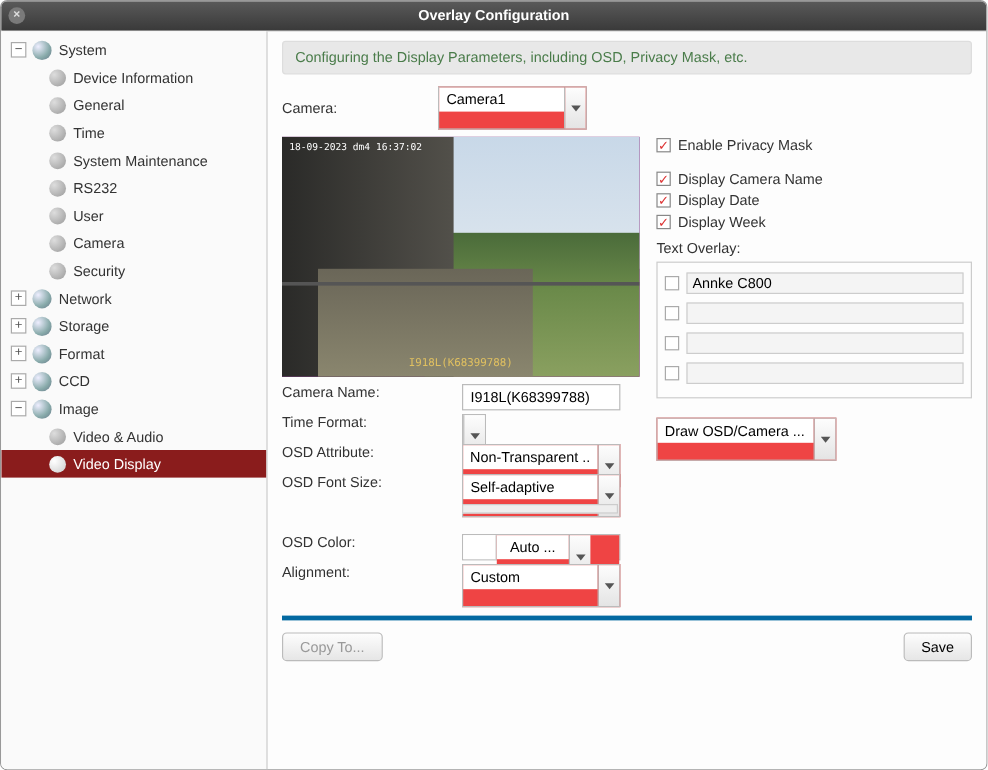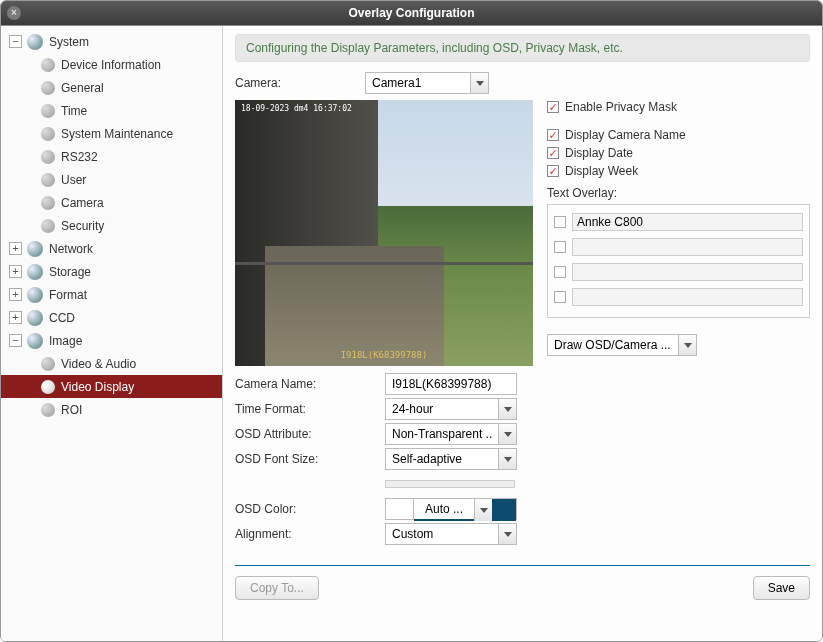--- a/index.html
+++ b/index.html
@@ -16,46 +16,46 @@
   .tree-item.selected { background:#8a1c1c; color:#fff; }
   .expander { width:13px; height:13px; border:1px solid #aaa; background:#fff; display:inline-flex; align-items:center; justify-content:center; font-size:11px; color:#555; margin-right:5px; line-height:1; }
   .globe { width:16px; height:16px; border-radius:8px; background:radial-gradient(circle at 30% 30%, #eef, #8aa 60%, #678); margin-right:6px; flex-shrink:0; }
   .gear { width:14px; height:14px; border-radius:7px; background:radial-gradient(circle at 30% 30%, #ddd, #999); margin-right:6px; flex-shrink:0; }
   .tree-item.selected .gear { background:radial-gradient(circle at 30% 30%, #fff, #ccc); }
   .content { flex:1; padding:8px 12px; overflow:auto; position:relative; }
   .banner { background:#e8e8e8; border:1px solid #ddd; border-radius:3px; padding:6px 10px; color:#4a7c4a; font-weight:normal; margin-bottom:10px; font-size:12px; }
   .row { display:flex; align-items:center; margin-bottom:6px; }
   .label { width:130px; color:#333; }
   .layout2 { display:flex; gap:14px; margin-top:6px; margin-bottom:4px;}
-  .preview { width:298px; height:266px; background:#701a75; position:relative; overflow:hidden; }
+  .preview { width:298px; height:200px; background:#701a75; position:relative; overflow:hidden; }
   .preview .sky { position:absolute; right:0; top:0; width:60%; height:55%; background:linear-gradient(#c8d8e8,#dde6ee); }
   .preview .trees { position:absolute; right:0; bottom:0; width:60%; height:60%; background:linear-gradient(#4a6b3a,#6b8a4a 40%, #8aa060); }
   .preview .building { position:absolute; left:0; top:0; width:48%; height:100%; background:linear-gradient(90deg,#2a2a28,#52504a); }
   .preview .balcony { position:absolute; left:10%; bottom:0; width:60%; height:45%; background:linear-gradient(#6a6658,#8a866e); }
   .preview .rail { position:absolute; left:0; bottom:38%; width:100%; height:3px; background:#555; }
   .preview .ts { position:absolute; top:4px; left:6px; font-size:8px; color:#fff; font-family:monospace; }
   .preview .camname { position:absolute; bottom:6px; left:50%; transform:translateX(-50%); font-size:9px; color:#e0c060; font-family:monospace; }
   .rightcol { flex:1; }
   .check { display:flex; align-items:center; margin-bottom:4px; color:#333; }
   .check .box { width:12px; height:12px; border:1px solid #888; margin-right:6px; display:flex; align-items:center; justify-content:center; font-size:11px; color:#d33; background:#fff; }
   .overlay-group { border:1px solid #ccc; margin-top:4px; padding:6px; }
   .overlay-row { display:flex; align-items:center; height:22px; margin-bottom:3px; }
   .overlay-row .box { width:12px; height:12px; border:1px solid #aaa; margin-right:6px; background:#fff; }
   .overlay-row input { flex:1; height:18px; border:1px solid #ccc; background:#f4f4f4; padding:0 4px; font-size:12px; }
-  .dd { display:inline-flex; border:1px solid #bbb; height:22px; background:#0c4a6e; }
+  .dd { display:inline-flex; border:1px solid #bbb; height:36px; background:#ef4444; }
   .dd input { border:none; padding:0 6px; font-size:12px; height:20px; background:#fff; }
   .dd .arrow { width:18px; border-left:1px solid #bbb; display:flex; align-items:center; justify-content:center; background:linear-gradient(#fdfdfd,#e4e4e4); cursor:pointer; }
   .dd .arrow::after { content:""; border-left:4px solid transparent; border-right:4px solid transparent; border-top:5px solid #555; }
   .textin { height:22px; border:1px solid #bbb; padding:0 6px; font-size:12px; background:#fff; }
   .colorbox { height:22px; border:1px solid #bbb; background:#fff; display:flex; }
   .colorbox .swatch { width:28px; background:#fff; border-right:1px solid #bbb; }
   .btn { height:24px; padding:0 14px; border:1px solid #bbb; background:linear-gradient(#fdfdfd,#e6e6e6); border-radius:4px; cursor:pointer; font-size:12px; }
   .btn.disabled { color:#999; }
-  .footer { display:flex; justify-content:space-between; margin-top:18px; border-top:1px solid #0369a1; padding-top:10px;}
-  .form-row { display:flex; align-items:center; height:24px; margin-bottom:1px; }
+  .footer { display:flex; justify-content:space-between; margin-top:18px; border-top:4px solid #0369a1; padding-top:10px;}
+  .form-row { display:flex; align-items:flex-start; height:24px; margin-bottom:1px; }
   .form-row .lbl { width:150px; }
   .slider-track { width:130px; height:8px; background:#eee; border:1px solid #ccc; }
 </style>
 </head>
 <body>
 
 <div class="window">
   <div class="titlebar">
     <span class="close">×</span>
     <span>Overlay Configuration</span>
@@ -131,24 +131,20 @@
         <span class="globe"></span>
         <span>Image</span>
       </div>
       <div class="tree-item level2">
           <span class="gear"></span>
           <span>Video &amp; Audio</span>
         </div>
       <div class="tree-item level2 selected">
           <span class="gear"></span>
           <span>Video Display</span>
-        </div>
-      <div class="tree-item level2">
-          <span class="gear"></span>
-          <span>ROI</span>
         </div>
     </div>
 
     <div class="content">
       <div class="banner">Configuring the Display Parameters, including OSD, Privacy Mask, etc.</div>
 
       <div class="row">
         <span class="label">Camera:</span>
         <span class="dd">
           <input style="width: 104px;" readonly="" value="Camera1">
@@ -172,21 +168,20 @@
           <div style="margin-top:6px;">
             <div class="form-row">
                 <span class="lbl">Camera Name:</span>
               <input class="textin" style="width: 132px;" value="I918L(K68399788)">
               </div>
 
 
             <div class="form-row">
                 <span class="lbl">Time Format:</span>
               <span class="dd">
-                  <input style="width: 112px;" readonly="" value="24-hour">
                   <span class="arrow"></span>
                 </span>
               </div>
 
             <div class="form-row">
                 <span class="lbl">OSD Attribute:</span>
               <span class="dd">
                   <input style="width: 112px;" readonly="" value="Non-Transparent ...">
                   <span class="arrow"></span>
                 </span>

